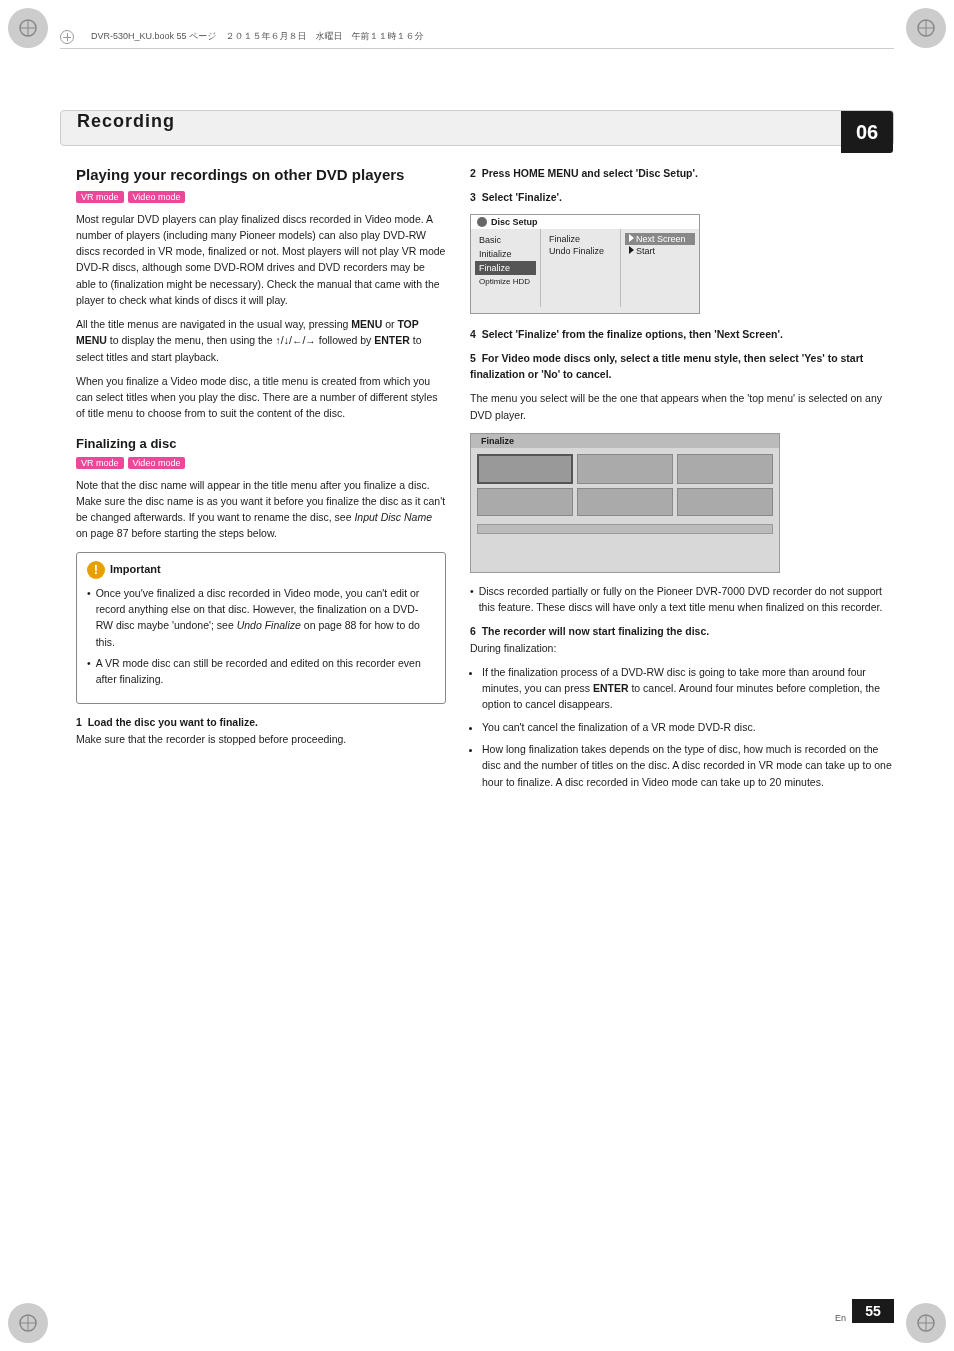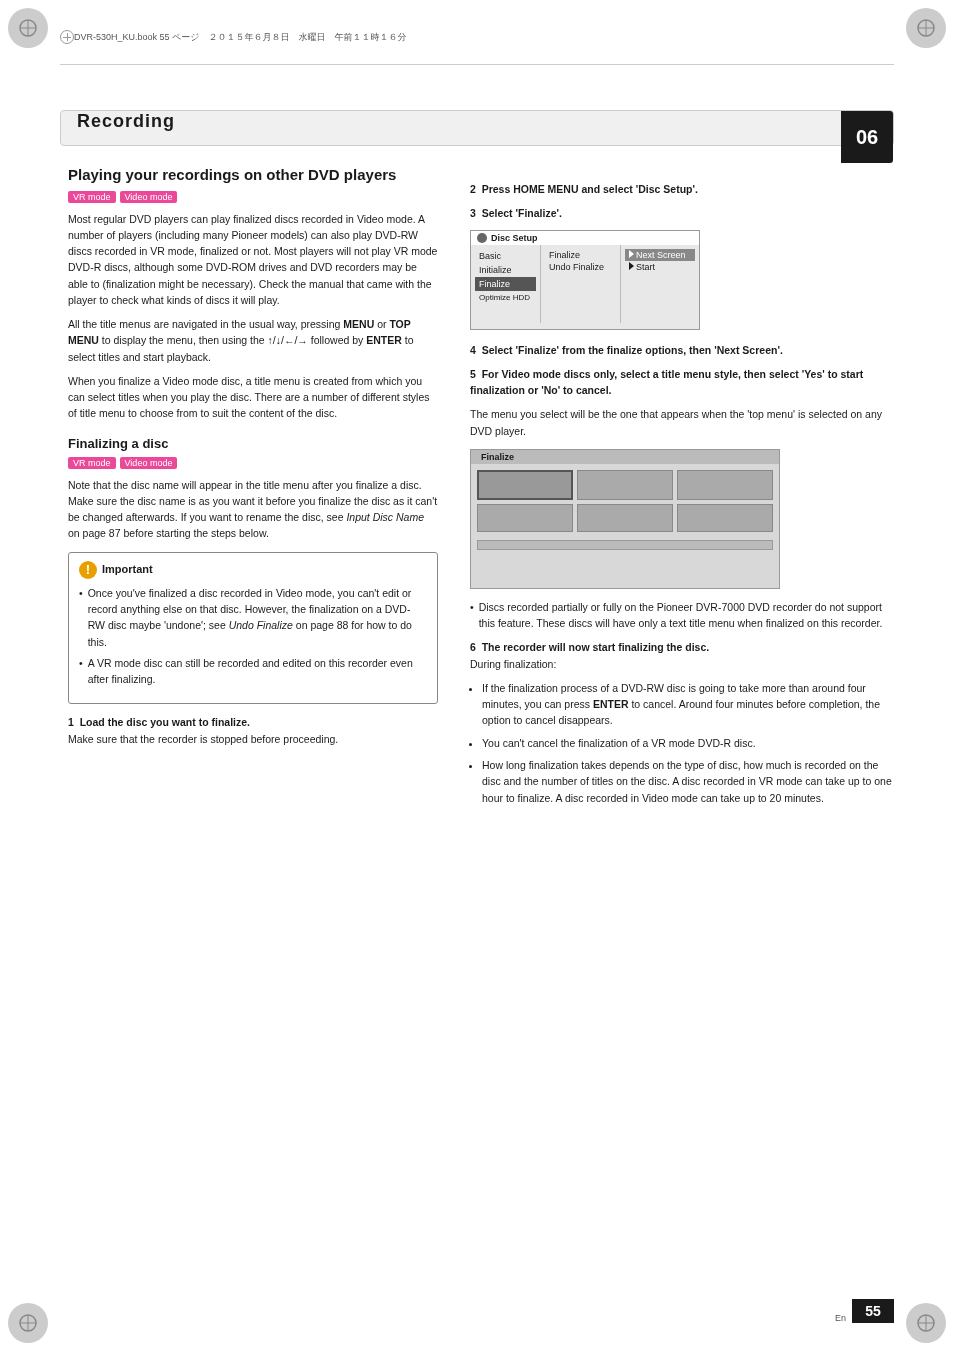--- a/index.html
+++ b/index.html
@@ -29,24 +29,24 @@
 
     
     .meta-bar {
       position: absolute;
       top: 30px;
       left: 60px;
       right: 60px;
       font-size: 9px;
       color: #555;
       display: flex;
-      align-items: flex-end;
-      gap: 0;
+      align-items: flex-start;
+      gap: 17px;
       border-bottom: 1px solid #ccc;
-      padding-bottom: 20px;
+      padding-bottom: 4px;
     }
     .meta-bar .crosshair {
       width: 14px; height: 14px;
       border: 1px solid #999;
       border-radius: 50%;
       display: inline-block;
       position: relative;
     }
     .meta-bar .crosshair::before,
     .meta-bar .crosshair::after {
@@ -82,48 +82,48 @@
       font-weight: bold;
       padding-left: 16px;
       letter-spacing: 1px;
     }
     .header-bar .chapter-num {
       background: #1a1a1a;
       color: #fff;
       font-size: 20px;
       font-weight: bold;
       width: 52px;
-      height: 52px;
+      height: 42px;
       display: flex;
       align-items: center;
       justify-content: center;
       border-radius: 0 3px 3px 0;
     }
 
     
     .content {
       position: absolute;
       top: 165px;
       left: 60px;
       right: 60px;
       bottom: 60px;
     }
 
     
     .left-col {
       position: absolute;
       top: 0;
-      left: 8px;
+      left: 16px;
       width: 370px;
     }
 
     
     .right-col {
       position: absolute;
-      top: 16px;
+      top: 0;
       left: 410px;
       right: 0;
     }
 
     .section-title {
       font-size: 15px;
       font-weight: bold;
       margin-bottom: 6px;
       line-height: 1.3;
     }

